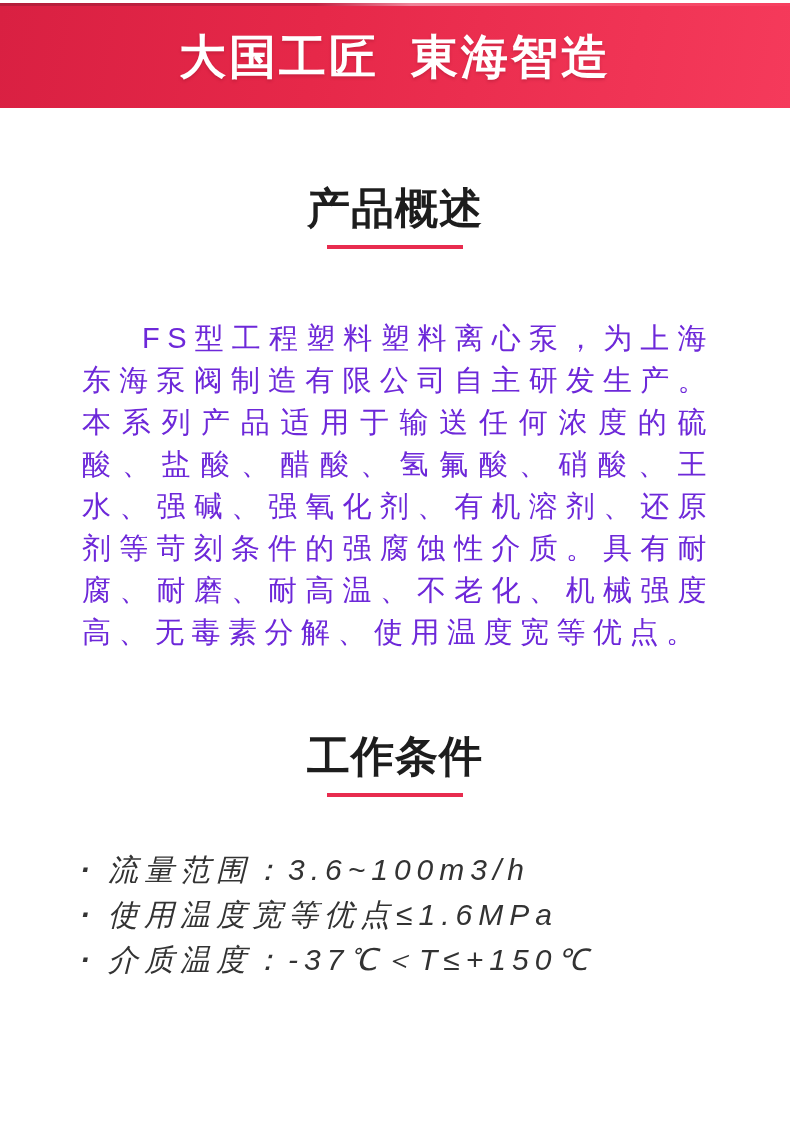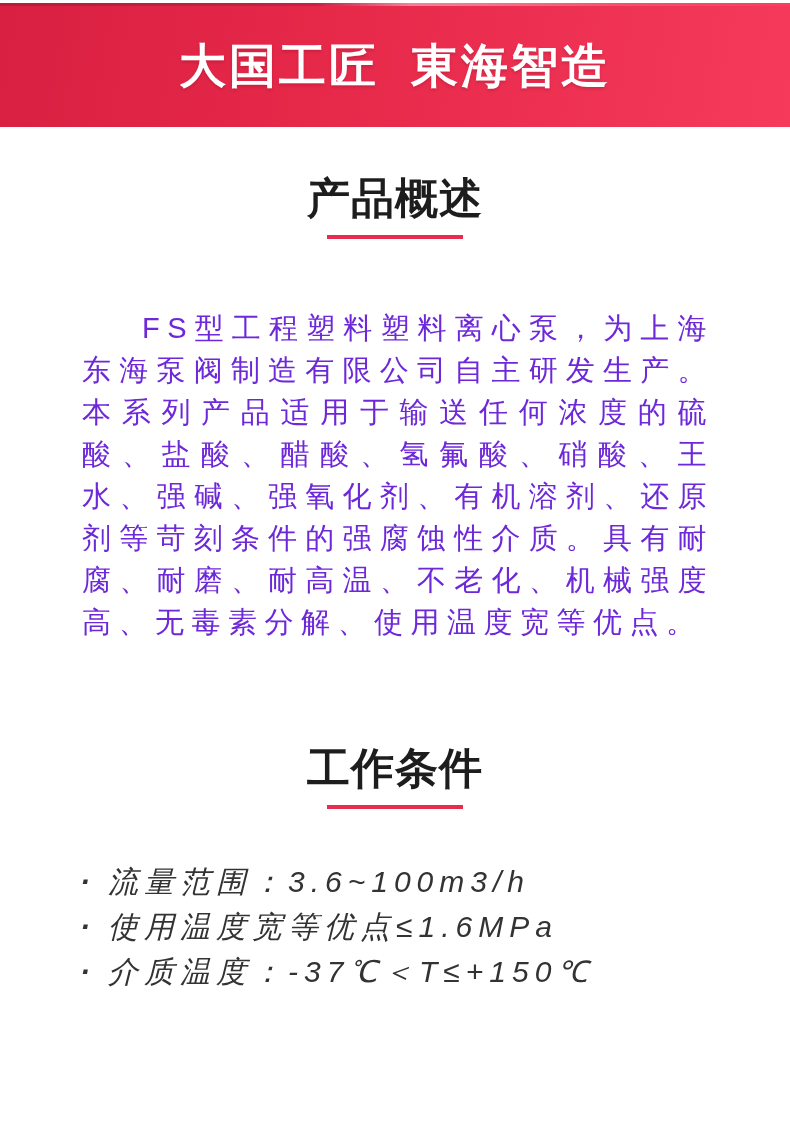--- a/index.html
+++ b/index.html
@@ -27,21 +27,21 @@
     left: 0;
     right: 0;
     bottom: 0;
     height: 3px;
     background: linear-gradient(90deg,
       #b41e3a 0%, #c02140 30%, #c42343 40%,
       #ee8398 52%, #f4738a 62%, #f5506d 78%, #f63f5f 100%);
   }
   
   .banner {
-    height: 121px;
+    height: 102px;
     display: flex;
     align-items: center;
     justify-content: center;
     background: linear-gradient(100deg, #d92042 0%, #e62849 40%, #f53a5b 100%);
   }
   .banner h1 {
     margin: 0;
     font-size: 47px;
     font-weight: 800;
     color: #ffffff;
@@ -53,22 +53,22 @@
   
   .sec-title {
     margin: 0;
     text-align: center;
     font-size: 43px;
     line-height: 46px;
     font-weight: 800;
     color: #1d1d1d;
     letter-spacing: 1px;
   }
-  .overview-title { margin-top: 48px; }
-  .conditions-title { margin-top: 102px; }
+  .overview-title { margin-top: 77px; }
+  .conditions-title { margin-top: 80px; }
   .title-underline {
     width: 136px;
     height: 4px;
     margin: 14px auto 0 auto;
     background: #e82c4f;
   }
   
   .para {
     margin: 68px 76px 0 82px;
     text-align: justify;

